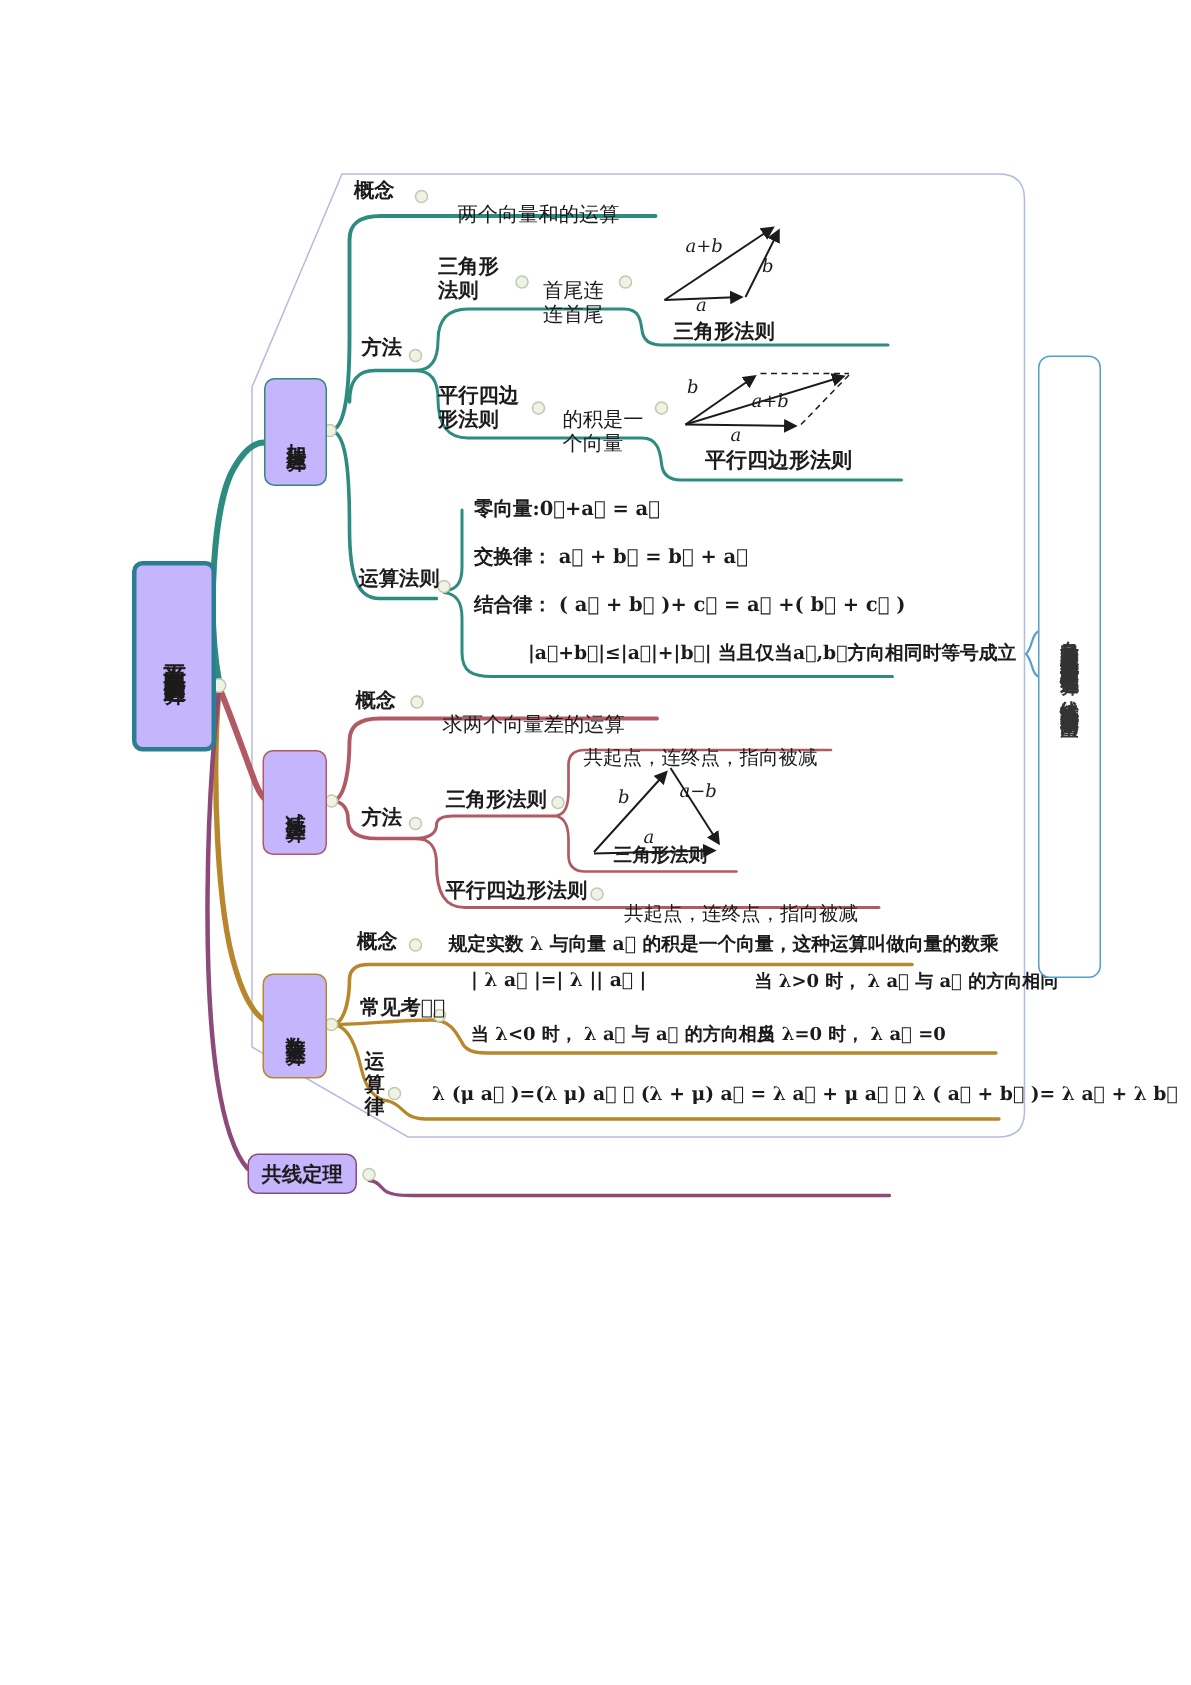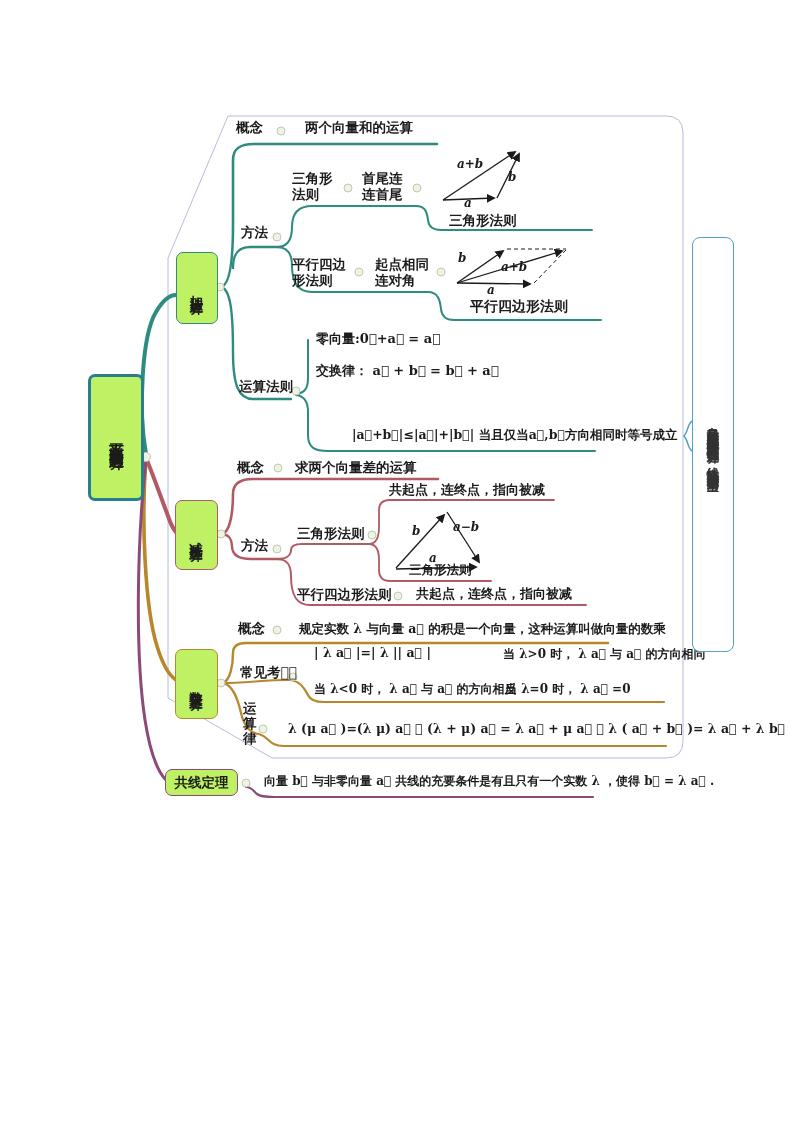--- a/index.html
+++ b/index.html
@@ -2,27 +2,27 @@
 <html><head>
 <meta charset="utf-8">
 <style>
   html,body{margin:0;padding:0;background:#fff;}
   #page{position:relative;width:794px;height:1123px;background:#ffffff;overflow:hidden;
         font-family:"DejaVu Serif","Liberation Serif",serif;color:#1b1b1b;}
   #bg{position:absolute;left:0;top:0;width:794px;height:1123px;}
   .abs{position:absolute;white-space:nowrap;}
   .lbl{font-size:13.5px;font-weight:600;line-height:16px;}
   .wrap{white-space:normal;}
-  .val{font-size:13.5px;font-weight:700;line-height:16px;}
+  .val{font-size:13.5px;font-weight:400;line-height:16px;margin-top:16px;}
   .math{font-size:13px;font-weight:600;}
   .small{font-size:12.5px;font-weight:600;}
   .tiny{font-size:12px;font-weight:600;}
-  .vlab{font-style:italic;font-size:12px;font-weight:700;font-family:"DejaVu Serif",serif;}
+  .vlab{font-style:italic;font-size:12px;font-weight:400;font-family:"DejaVu Serif",serif;}
   .cap{font-size:13.5px;font-weight:600;}
-  .node{position:absolute;background:#bef264;border-radius:7px;display:flex;align-items:center;justify-content:center;}
+  .node{position:absolute;background:#c4b5fd;border-radius:7px;display:flex;align-items:center;justify-content:center;}
   .vtext{writing-mode:vertical-rl;text-orientation:upright;letter-spacing:2px;}
   .root{border:3px solid #2a7e90;font-size:15px;font-weight:600;}
   .n-add{border:1.6px solid #2e8b7f;font-size:13.5px;font-weight:600;}
   .n-sub{border:1.6px solid #b25a63;font-size:13.5px;font-weight:600;}
   .n-mul{border:1.6px solid #b8872b;font-size:13.5px;font-weight:600;}
   .n-col{border:1.6px solid #8d4a78;font-size:13.5px;font-weight:600;}
   .note{position:absolute;left:692px;top:237px;width:40px;height:413px;border:1.6px solid #55a0c8;
         border-radius:8px;background:#fff;display:flex;align-items:center;justify-content:center;}
   .note div{writing-mode:vertical-rl;text-orientation:upright;font-size:12.5px;line-height:14px;
         letter-spacing:1.5px;color:#333;font-weight:600;}
@@ -131,28 +131,29 @@
   <div class="abs lbl" style="left:236px;top:119px;">概念</div>
   <div class="abs val" style="left:305px;top:119px;">两个向量和的运算</div>
   <div class="abs lbl" style="left:241px;top:224px;">方法</div>
   <div class="abs lbl wrap" style="left:292px;top:170px;width:44px;">三角形法则</div>
   <div class="abs val wrap" style="left:362px;top:170px;width:48px;">首尾连连首尾</div>
   <div class="abs vlab" style="left:457px;top:157px;">a+b</div>
   <div class="abs vlab" style="left:508px;top:170px;">b</div>
   <div class="abs vlab" style="left:464px;top:196px;">a</div>
   <div class="abs cap" style="left:449px;top:212px;">三角形法则</div>
   <div class="abs lbl wrap" style="left:292px;top:256px;width:60px;">平行四边形法则</div>
-  <div class="abs val wrap" style="left:375px;top:256px;width:60px;">起点相同连对角</div>
+  <div class="abs val wrap" style="left:375px;top:256px;width:60px;">的积是一个向量</div>
   <div class="abs vlab" style="left:458px;top:251px;">b</div>
   <div class="abs vlab" style="left:501px;top:260px;">a+b</div>
   <div class="abs vlab" style="left:487px;top:283px;">a</div>
   <div class="abs cap" style="left:470px;top:298px;font-size:14px;">平行四边形法则</div>
   <div class="abs lbl" style="left:239px;top:378px;">运算法则</div>
   <div class="abs math" style="left:316px;top:330px;">零向量:0⃗+a⃗ = a⃗</div>
   <div class="abs math" style="left:316px;top:362px;">交换律： a⃗ + b⃗ = b⃗ + a⃗</div>
+  <div class="abs math" style="left:316px;top:394px;">结合律： ( a⃗ + b⃗ )+ c⃗ = a⃗ +( b⃗ + c⃗ )</div>
   <div class="abs small" style="left:314px;top:427px;margin-left:38px;">|a⃗+b⃗|≤|a⃗|+|b⃗| 当且仅当a⃗,b⃗方向相同时等号成立</div>
 
   <div class="abs lbl" style="left:237px;top:459px;">概念</div>
   <div class="abs val" style="left:295px;top:459px;">求两个向量差的运算</div>
   <div class="abs lbl" style="left:241px;top:537px;">方法</div>
   <div class="abs lbl" style="left:297px;top:525px;">三角形法则</div>
   <div class="abs val" style="left:389px;top:482px;font-size:13px;">共起点，连终点，指向被减</div>
   <div class="abs vlab" style="left:412px;top:524px;">b</div>
   <div class="abs vlab" style="left:453px;top:520px;">a−b</div>
   <div class="abs vlab" style="left:429px;top:551px;">a</div>
@@ -163,20 +164,19 @@
   <div class="abs lbl" style="left:238px;top:620px;">概念</div>
   <div class="abs small" style="left:299px;top:621px;">规定实数 λ 与向量 a⃗ 的积是一个向量，这种运算叫做向量的数乘</div>
   <div class="abs lbl" style="left:240px;top:664px;">常见考法⃗</div>
   <div class="abs small" style="left:314px;top:645px;">| λ a⃗ |=| λ || a⃗ |</div>
   <div class="abs tiny" style="left:503px;top:646px;">当 λ&gt;0 时， λ a⃗ 与 a⃗ 的方向相同</div>
   <div class="abs tiny" style="left:314px;top:681px;">当 λ&lt;0 时， λ a⃗ 与 a⃗ 的方向相反</div>
   <div class="abs tiny" style="left:505px;top:681px;">当 λ=0 时， λ a⃗ =0</div>
   <div class="abs lbl wrap" style="left:243px;top:701px;width:15px;line-height:15px;">运算律</div>
   <div class="abs small" style="left:288px;top:721px;">λ (μ a⃗ )=(λ μ) a⃗  ；  (λ + μ) a⃗ = λ a⃗ + μ a⃗  ；  λ ( a⃗ + b⃗ )= λ a⃗ + λ b⃗</div>
 
-  <div class="abs tiny" style="left:264px;top:773px;">向量 b⃗ 与非零向量 a⃗ 共线的充要条件是有且只有一个实数 λ ，使得 b⃗ = λ a⃗ .</div>
 
   <div class="note">
     <div>向量的加减数乘统称为向量的线性运算，线性运算的结果为向量</div>
   </div>
 
 
 </div>
 
 </body></html>

